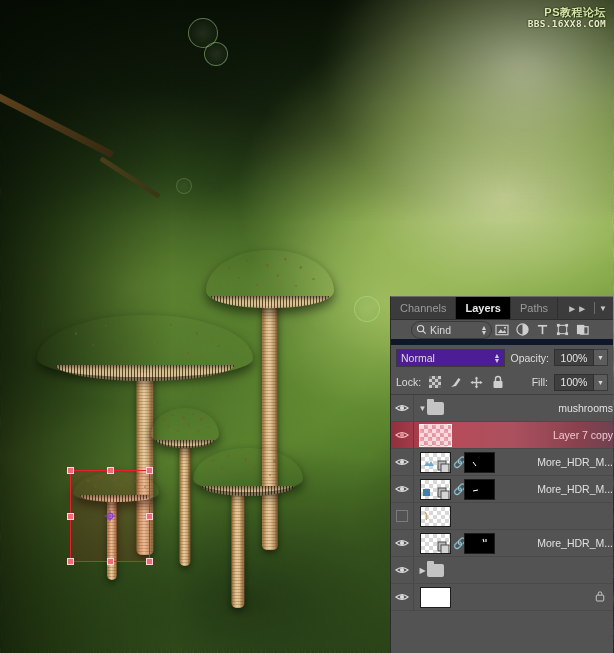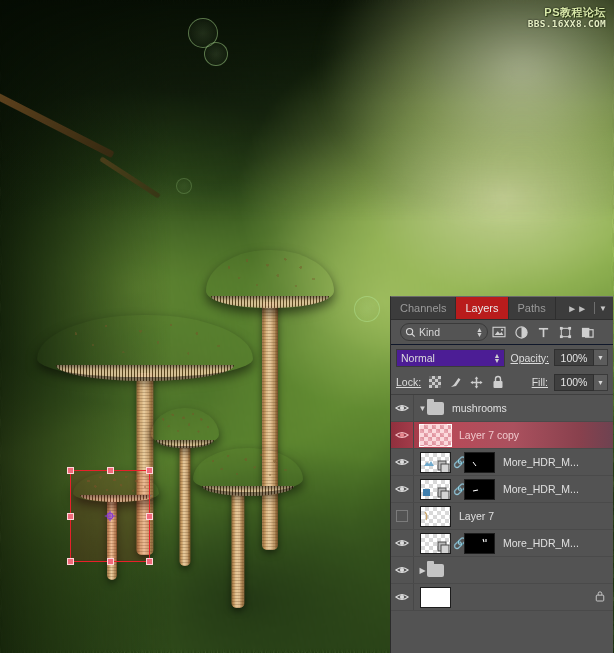--- a/index.html
+++ b/index.html
@@ -153,50 +153,50 @@
   #tab-strip {
     height: 23px; display: flex; align-items: stretch;
     background: #3c3c3c; border-bottom: 1px solid #2e2e2e;
     position: relative;
   }
   .tab {
     display: flex; align-items: center; padding: 0 9px;
     font-size: 11px; color: #9a9a9a; background: #3c3c3c;
     border-right: 1px solid #2e2e2e; cursor: pointer;
   }
-  .tab.active { background: #b91c1c; color: #e8e8e8; font-weight: normal; }
+  .tab.active { background: #000000; color: #e8e8e8; font-weight: bold; }
   #tab-spacer { flex: 1; background: #3c3c3c; }
   #tab-overflow { display:flex; align-items:center; padding: 0 5px; color: #bdbdbd; font-size: 10px; }
   #tab-divider { width: 1px; background: #6e6e6e; margin: 5px 2px; }
   #panel-menu { display:flex; align-items:center; padding: 0 6px 0 2px; color:#c8c8c8; font-size: 8px; }
 
   
   #filter-row {
     height: 25px; display: flex; align-items: center; gap: 0;
-    padding: 0 9px; border-bottom: 1px solid #0f172a;
+    padding: 0 20px; border-bottom: 6px solid #0f172a;
   }
   #kind-select {
     width: 88px; height: 18px; background: #545454; border: 1px solid #3a3a3a;
     border-radius: 9px; display: flex; align-items: center; padding: 0 4px; gap: 3px;
     color: #d8d8d8; font-size: 10.5px;
   }
   #kind-spinner { margin-left: auto; display:flex; flex-direction: column; line-height: 5px; font-size: 7px; color:#cfcfcf; }
   .filter-icon {
     width: 22px; height: 20px; display:flex; align-items:center; justify-content:center;
     color: #cfcfcf;
   }
 
   
   #blend-row { height: 25px; display:flex; align-items:center; padding: 0 5px; gap: 5px; }
   #blend-select {
     width: 110px; height: 18px; background: #4c1d95; border: 1px solid #3a3a3a;
     display: flex; align-items: center; padding: 0 4px; color:#dcdcdc; font-size: 10.5px;
   }
   .spin { margin-left:auto; display:flex; flex-direction:column; line-height:5px; font-size:7px; color:#cfcfcf;}
-  .lbl { font-size: 10.5px; color: #dcdcdc; text-decoration: underline; }
+  .lbl { font-size: 10.5px; color: #dcdcdc; }
   .numfield {
     height: 17px; min-width: 40px; background: #3f3f3f; border: 1px solid #2f2f2f;
     color: #e4e4e4; font-size: 10.5px; display:flex; align-items:center; justify-content:center;
   }
   .num-arrow {
     width: 14px; height: 17px; background: #5c5c5c; border: 1px solid #3a3a3a; border-left: none;
     display:flex; align-items:center; justify-content:center; font-size: 7px; color:#d8d8d8;
   }
 
   
@@ -232,21 +232,21 @@
       linear-gradient(45deg, #d8d8d8 25%, transparent 25%, transparent 75%, #d8d8d8 75%),
       linear-gradient(45deg, #d8d8d8 25%, #ffffff 25%, #ffffff 75%, #d8d8d8 75%);
     background-size: 8px 8px; background-position: 0 0, 4px 4px;
     position: relative; overflow: hidden;
   }
   .thumb.white { background: #fff; background-image:none; }
   .thumb.mask { background: #000; background-image:none; }
   .link-icon { width: 9px; color: #bfbfbf; font-size: 11px; text-align:center; flex-shrink:0; }
   .layer-name {
     padding-left: 8px; font-size: 10.5px; color: #e0e0e0;
-    white-space: nowrap; overflow: hidden; text-overflow: ellipsis; flex: 1;
+    white-space: nowrap; overflow: hidden; text-overflow: ellipsis; flex: 1; text-align: right;
   }
   .layer-name.italic { font-style: italic; }
   .layer-name.selected-name { color: #f0c8cc; }
   .group-arrow { width: 13px; text-align: center; font-size: 8px; color: #d0d0d0; flex-shrink: 0; padding-left: 4px;}
   .folder {
     width: 17px; height: 13px; flex-shrink:0; position: relative;
     background: #c4c4c4; border-radius: 1px 2px 2px 2px;
   }
   .folder::before {
     content:""; position:absolute; left:0; top:-3px; width: 7px; height: 4px;
@@ -527,21 +527,20 @@
         <div class="eye-cell">
           <div class="eye-box"></div>
         </div>
         <div class="thumb-cell">
           <div class="thumb">
             <svg width="31" height="21" viewBox="0 0 31 21">
                 <path d="M4 5 q3 4 1 8" stroke="#caa870" stroke-width="1.4" fill="none"></path>
               </svg>
           </div>
         </div>
-        <div class="layer-name">Layer 7</div>
       </div>
 
       <div class="layer-row">
         <div class="eye-cell">
           <svg width="14" height="10" viewBox="0 0 16 11">
             <path d="M1 5.5 Q8 0 15 5.5 Q8 11 1 5.5 Z" fill="none" stroke="#dcdcdc" stroke-width="1.2"></path>
             <circle cx="8" cy="5.5" r="2.4" fill="#dcdcdc"></circle>
           </svg>
         </div>
         <div class="thumb-cell">

